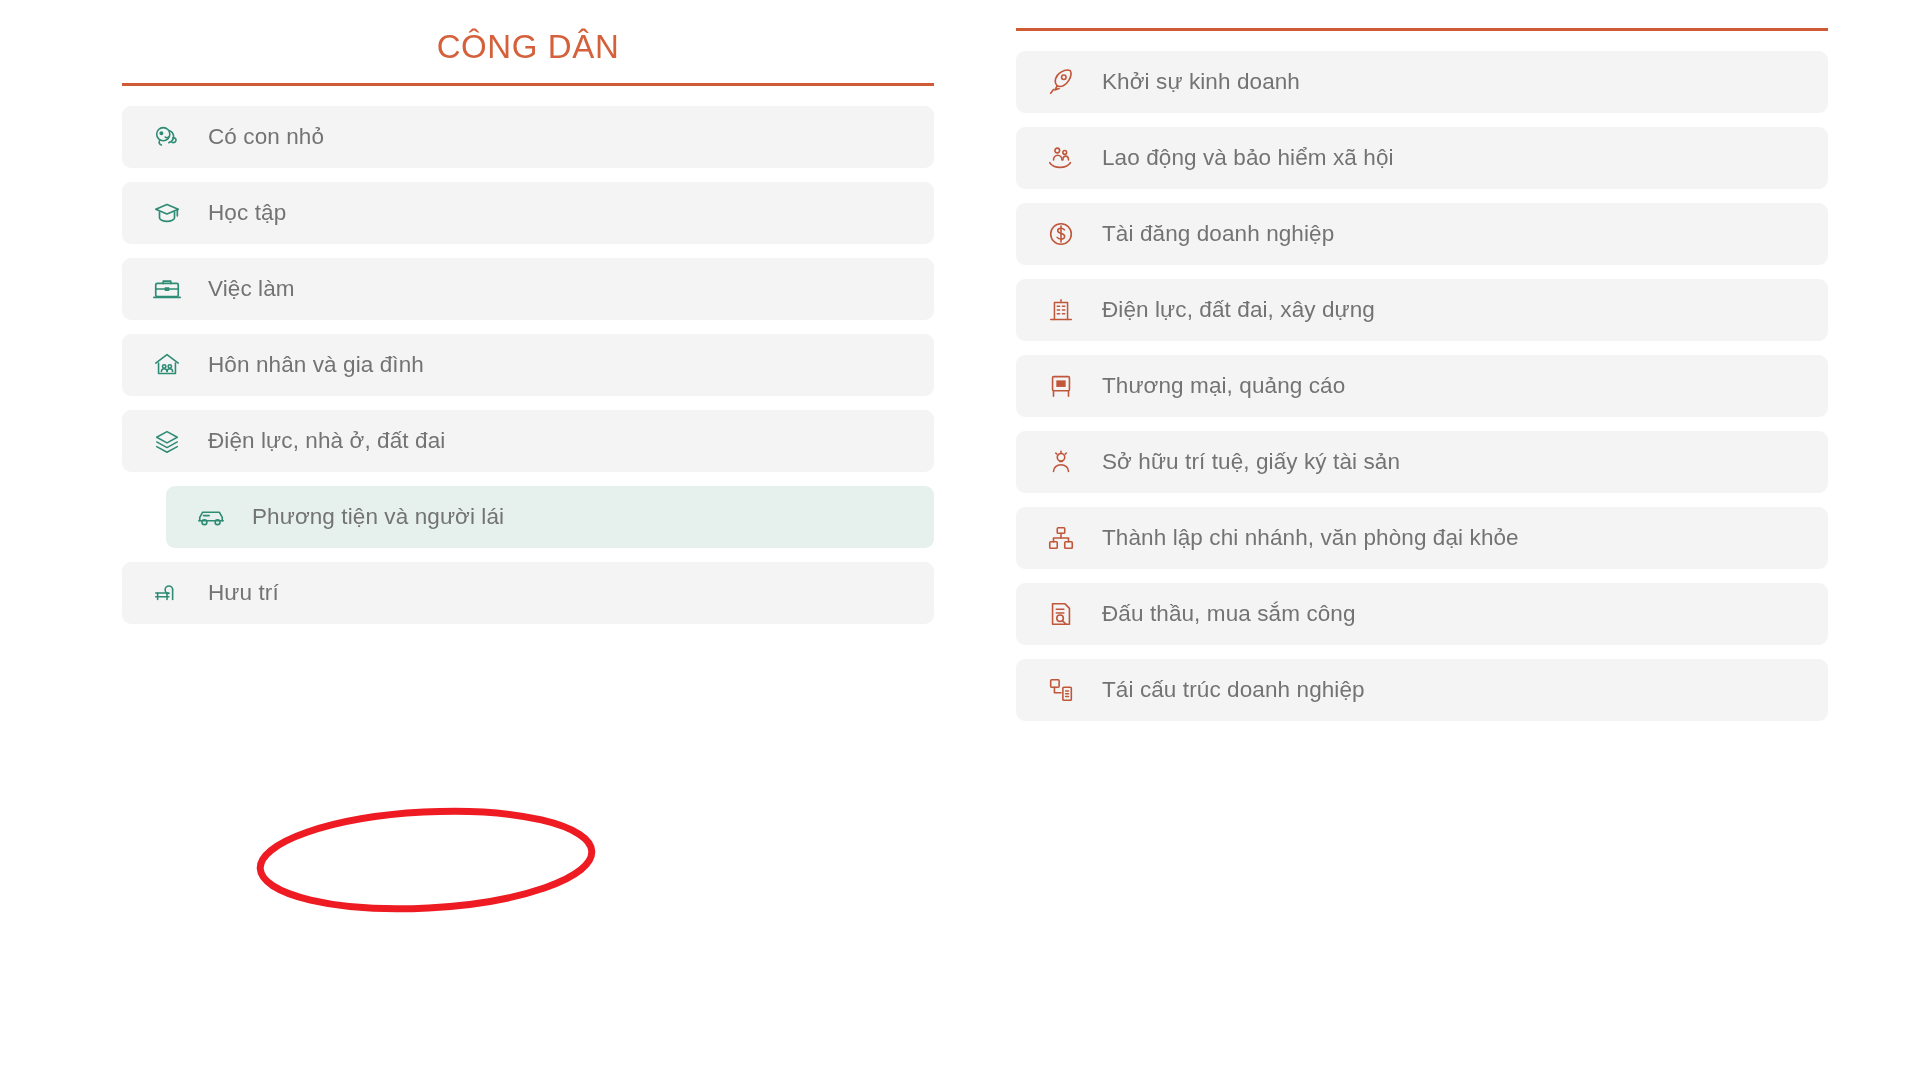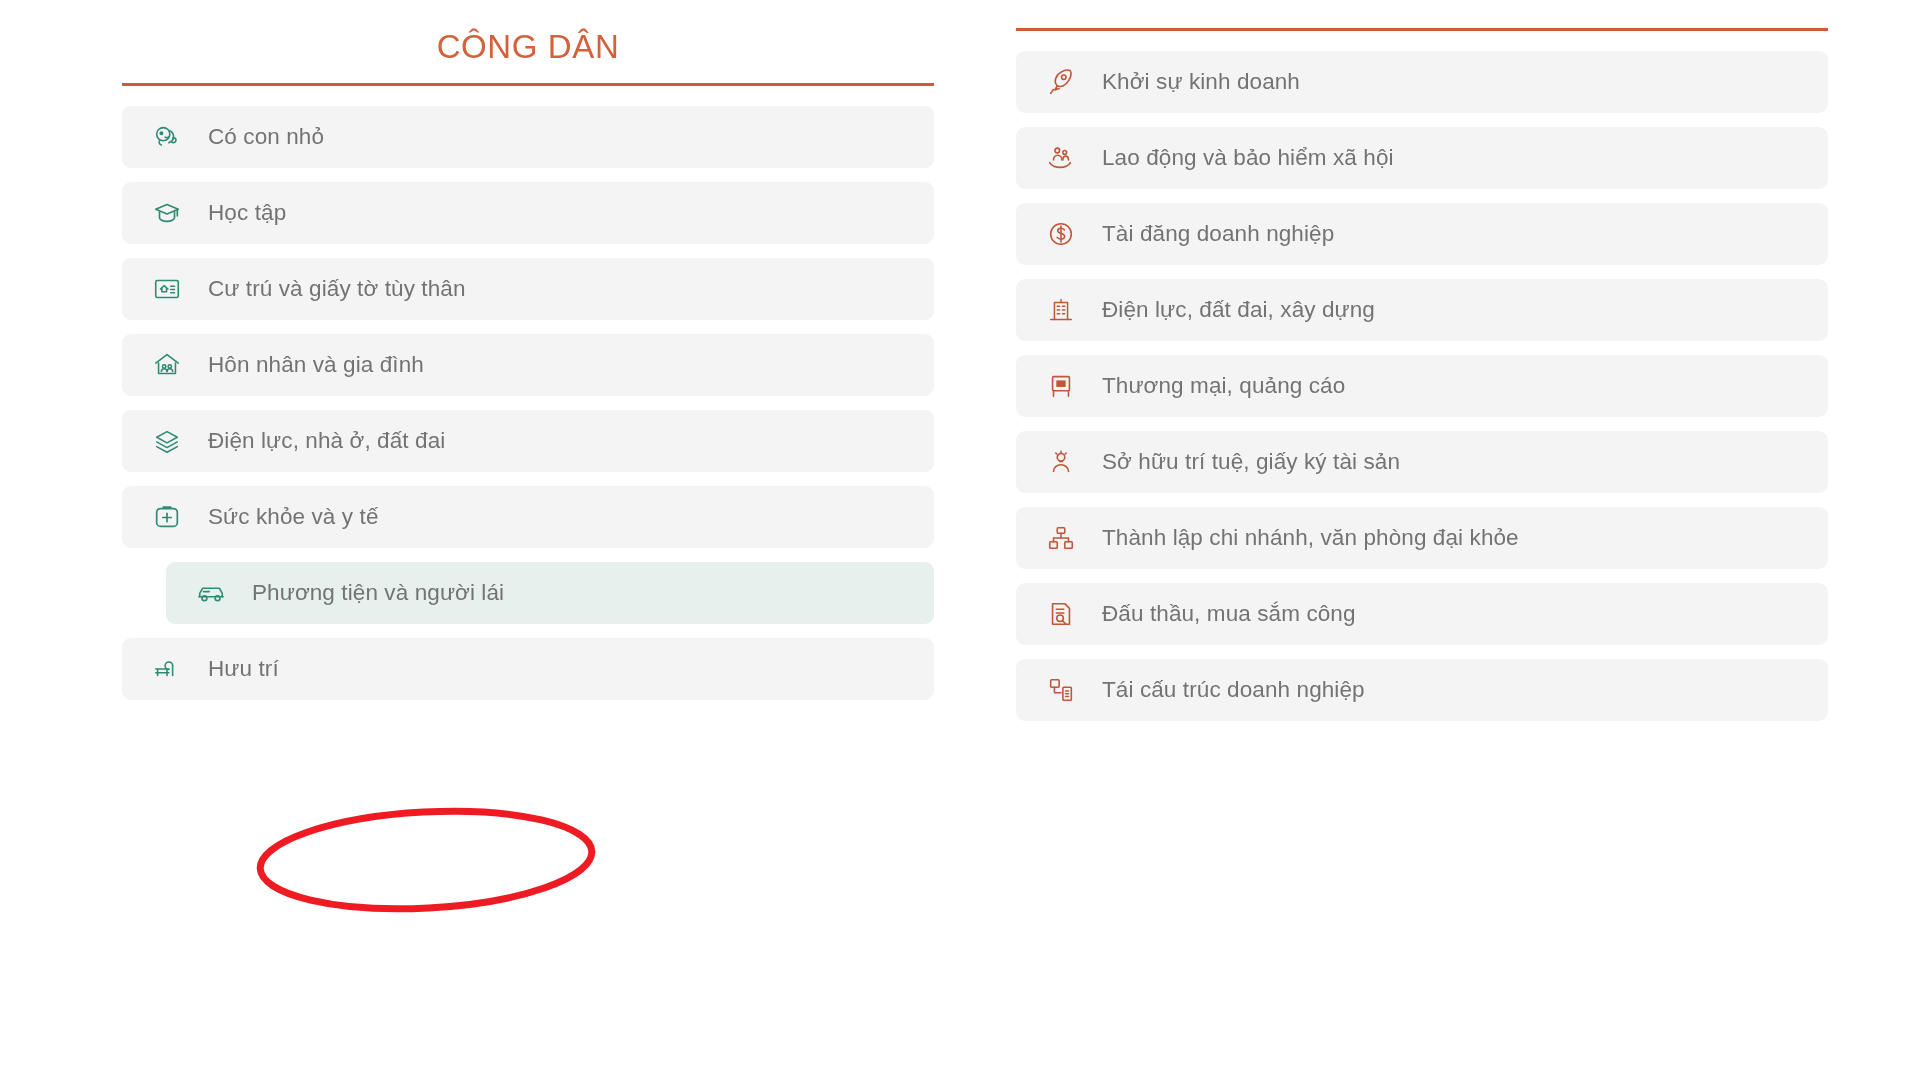--- a/index.html
+++ b/index.html
@@ -154,32 +154,33 @@
           <span class="item-icon">
             <svg width="30" height="30" viewBox="0 0 32 32" fill="none" stroke="#2e8b74" stroke-width="1.8" stroke-linecap="round" stroke-linejoin="round">
               <path d="M16 7L4 12l12 5 12-5-12-5z"></path>
               <path d="M8 15v6c0 2 3.6 4 8 4s8-2 8-4v-6"></path>
               <path d="M27 12v7"></path>
             </svg>
           </span>
           <span class="item-label">Học tập</span>
         </div>
 
-
-        <div class="list-item">
-          <span class="item-icon">
-            <svg width="30" height="30" viewBox="0 0 32 32" fill="none" stroke="#2e8b74" stroke-width="1.7" stroke-linecap="round" stroke-linejoin="round">
-              <rect x="4" y="7" width="24" height="18" rx="1.5"></rect>
-              <path d="M9 16l4-3.5 4 3.5"></path>
-              <path d="M10.5 15.5V19h5v-3.5"></path>
-              <path d="M20 13h4M20 16.5h4M20 20h4"></path>
-            </svg>
-          </span>
-          <span class="item-label">Cư trú và giấy tờ tùy thân</span>
-        </div>
+        <div class="list-item">
+          <span class="item-icon">
+            <svg width="30" height="30" viewBox="0 0 32 32" fill="none" stroke="#2e8b74" stroke-width="1.8" stroke-linecap="round" stroke-linejoin="round">
+              <rect x="4" y="10" width="24" height="14" rx="1.5"></rect>
+              <path d="M12 10V7.5h8V10"></path>
+              <path d="M4 16h24"></path>
+              <rect x="13.5" y="14" width="5" height="4" rx="0.6" fill="#2e8b74" stroke="none"></rect>
+              <path d="M2 25h28"></path>
+            </svg>
+          </span>
+          <span class="item-label">Việc làm</span>
+        </div>
+
 
         <div class="list-item">
           <span class="item-icon">
             <svg width="30" height="30" viewBox="0 0 32 32" fill="none" stroke="#2e8b74" stroke-width="1.7" stroke-linecap="round" stroke-linejoin="round">
               <path d="M4 14L16 5l12 9"></path>
               <path d="M7 14v11h18V14"></path>
               <circle cx="13" cy="17.5" r="1.8"></circle>
               <circle cx="19" cy="17.5" r="1.8"></circle>
               <path d="M10 23c0-2 1.5-3 3-3s3 1 3 3"></path>
               <path d="M16 23c0-2 1.5-3 3-3s3 1 3 3"></path>
@@ -192,31 +193,20 @@
           <span class="item-icon">
             <svg width="32" height="30" viewBox="0 0 34 32" fill="none" stroke="#2e8b74" stroke-width="1.6" stroke-linecap="round" stroke-linejoin="round">
               <path d="M17 6l11 6-11 6-11-6 11-6z"></path>
               <path d="M6 17l11 6 11-6"></path>
               <path d="M6 22l11 6 11-6"></path>
             </svg>
           </span>
           <span class="item-label">Điện lực, nhà ở, đất đai</span>
         </div>
 
-        <div class="list-item">
-          <span class="item-icon">
-            <svg width="30" height="30" viewBox="0 0 32 32" fill="none" stroke="#2e8b74" stroke-width="1.8" stroke-linecap="round" stroke-linejoin="round">
-              <rect x="5" y="7" width="22" height="19" rx="4"></rect>
-              <path d="M12 5.5h8"></path>
-              <path d="M16 12v9"></path>
-              <path d="M11.5 16.5h9"></path>
-            </svg>
-          </span>
-          <span class="item-label">Sức khỏe và y tế</span>
-        </div>
 
         <div class="list-item selected">
           <span class="item-icon">
             <svg width="32" height="30" viewBox="0 0 34 32" fill="none" stroke="#2e8b74" stroke-width="1.7" stroke-linecap="round" stroke-linejoin="round">
               <path d="M5 20v-3.5l3-5.5h18l3 5.5V20"></path>
               <path d="M4 20h26"></path>
               <circle cx="10" cy="21.5" r="2.6"></circle>
               <circle cx="24" cy="21.5" r="2.6"></circle>
               <path d="M9 14.5h6"></path>
             </svg>

